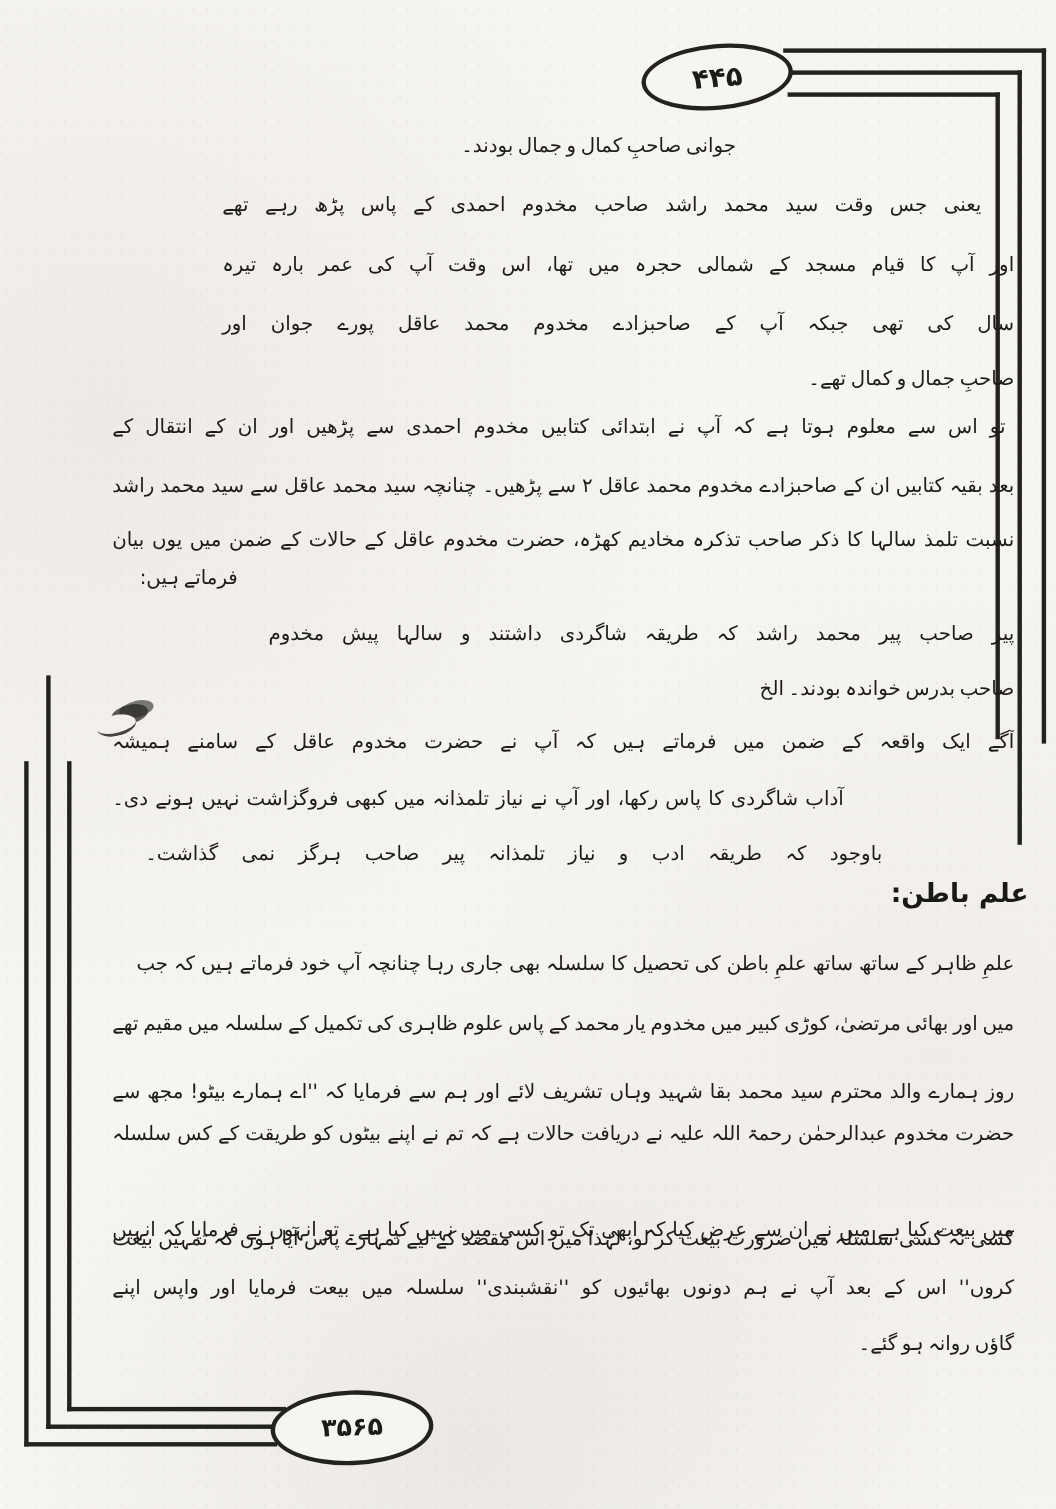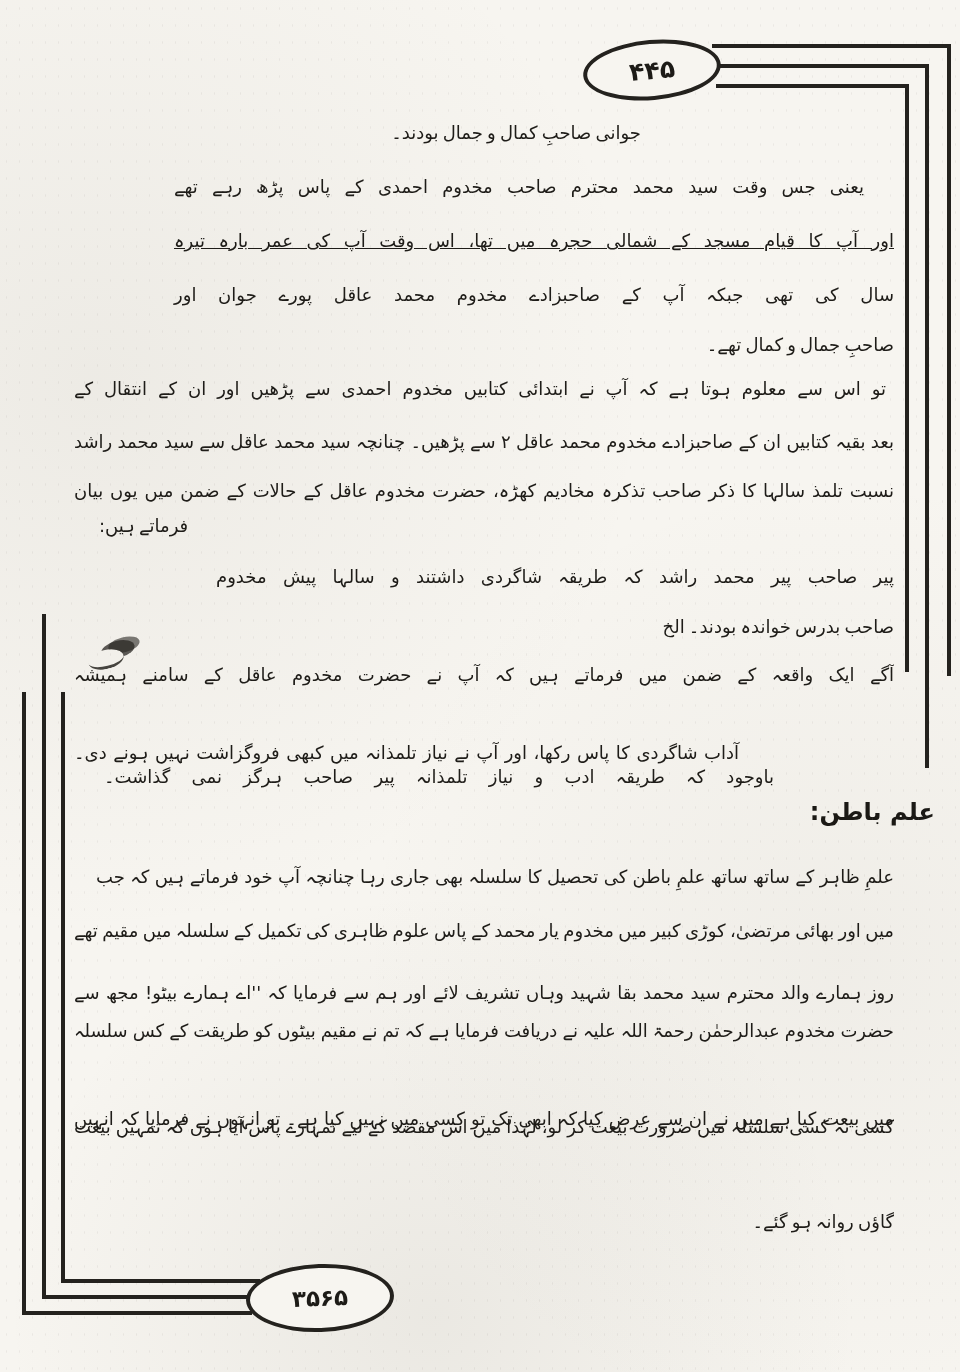--- a/index.html
+++ b/index.html
@@ -33,44 +33,44 @@
   
   .oval{
     position:absolute;background:#f7f5f0;border:4px solid #24221e;border-radius:50%;
     display:flex;align-items:center;justify-content:center;
     font-weight:700;letter-spacing:5px;color:#1d1b17;
   }
   .oval.top{left:583px;top:40px;width:130px;height:52px;font-size:25px;transform:rotate(-5deg);}
   .oval.bottom{left:246px;top:1264px;width:140px;height:60px;font-size:23px;transform:rotate(-2deg);}
   
   .text{
-    position:absolute;left:74px;top:0;width:820px;height:1372px;
+    position:absolute;left:102px;top:0;width:820px;height:1372px;
     direction:rtl;font-size:18px;color:#1e1c18;word-spacing:-1.5px;
   }
   .ln{
     position:absolute;width:100%;box-sizing:border-box;
     line-height:38px;height:42px;overflow:hidden;
   }
   .j{text-align:justify;text-align-last:justify;}
   .c{text-align:right;}
   .r{text-align:right;}
   .lft{text-align:left;}
   .l0 {top:114px;padding-left:170px;padding-right:253px;}
   .l1 {top:168px;padding:0 30px 0 100px;}
-  .l2 {top:222px;padding-left:100px;text-decoration:underline;}
+  .l2 {top:222px;padding-left:100px;}
   .l3 {top:276px;padding-left:100px;}
   .l4 {top:326px;padding-left:100px;}
   .l5 {top:370px;padding-right:8px;}
   .l6 {top:423px;}
   .l7 {top:472px;}
   .l8 {top:507px;padding-left:25px;}
   .l9 {top:558px;padding-left:142px;}
   .l10{top:608px;padding-left:70px;}
   .l11{top:656px;}
-  .l12{top:708px;padding-right:155px;margin-top:26px;}
+  .l12{top:708px;padding-right:155px;}
   .l13{top:758px;padding:0 120px 0 30px;}
   .l14{top:858px;padding-left:22px;}
   .l15{top:912px;}
   .l16{top:962px;margin-top:12px;}
   .l17{top:1012px;}
   .l18{top:1056px;margin-top:44px;}
   .l19{top:1108px;}
   .l20{top:1152px;}
   .l21{top:1203px;padding-left:55px;}
   .heading{
@@ -104,35 +104,36 @@
   <div class="oval bottom">
     <span>۳۵۶۵</span>
   </div>
 
   <div class="smudge"></div>
 
   <div class="heading">علم باطن:</div>
 
   <div class="text">
     <div class="ln l0 r">جوانی صاحبِ کمال و جمال بودند۔</div>
-    <div class="ln l1 j">یعنی جس وقت سید محمد محترم صاحب مخدوم احمدی کے پاس پڑھ رہے تھے</div>
+    <div class="ln l1 j">یعنی جس وقت سید محمد راشد صاحب مخدوم احمدی کے پاس پڑھ رہے تھے</div>
     <div class="ln l2 j">اور آپ کا قیام مسجد کے شمالی حجرہ میں تھا، اس وقت آپ کی عمر بارہ تیرہ</div>
     <div class="ln l3 j">سال کی تھی جبکہ آپ کے صاحبزادے مخدوم محمد عاقل پورے جوان اور</div>
     <div class="ln l4 c">صاحبِ جمال و کمال تھے۔</div>
     <div class="ln l5 j">تو اس سے معلوم ہوتا ہے کہ آپ نے ابتدائی کتابیں مخدوم احمدی سے پڑھیں اور ان کے انتقال کے</div>
     <div class="ln l6 j">بعد بقیہ کتابیں ان کے صاحبزادے مخدوم محمد عاقل ۲ سے پڑھیں۔ چنانچہ سید محمد عاقل سے سید محمد راشد کی</div>
     <div class="ln l7 j">نسبت تلمذ سالہا کا ذکر صاحب تذکرہ مخادیم کھڑہ، حضرت مخدوم عاقل کے حالات کے ضمن میں یوں بیان</div>
     <div class="ln l8 lft">فرماتے ہیں:</div>
     <div class="ln l10 c">صاحب بدرس خواندہ بودند۔ الخ</div>
     <div class="ln l9 j">پیر صاحب پیر محمد راشد کہ طریقہ شاگردی داشتند و سالہا پیش مخدوم</div>
     <div class="ln l11 j">آگے ایک واقعہ کے ضمن میں فرماتے ہیں کہ آپ نے حضرت مخدوم عاقل کے سامنے ہمیشہ</div>
     <div class="ln l12 j">آداب شاگردی کا پاس رکھا، اور آپ نے نیاز تلمذانہ میں کبھی فروگزاشت نہیں ہونے دی۔</div>
     <div class="ln l13 j">باوجود کہ طریقہ ادب و نیاز تلمذانہ پیر صاحب ہرگز نمی گذاشت۔</div>
     <div class="ln l14 j">علمِ ظاہر کے ساتھ ساتھ علمِ باطن کی تحصیل کا سلسلہ بھی جاری رہا چنانچہ آپ خود فرماتے ہیں کہ جب</div>
     <div class="ln l15 j">میں اور بھائی مرتضیٰ، کوڑی کبیر میں مخدوم یار محمد کے پاس علوم ظاہری کی تکمیل کے سلسلہ میں مقیم تھے تو ایک</div>
     <div class="ln l16 j">روز ہمارے والد محترم سید محمد بقا شہید وہاں تشریف لائے اور ہم سے فرمایا کہ ''اے ہمارے بیٹو! مجھ سے</div>
-    <div class="ln l17 j">حضرت مخدوم عبدالرحمٰن رحمۃ اللہ علیہ نے دریافت فرمایا ہے کہ تم نے مقیم بیٹوں کو طریقت کے کس سلسلہ</div>
+    <div class="ln l17 j">حضرت مخدوم عبدالرحمٰن رحمۃ اللہ علیہ نے دریافت حالات ہے کہ تم نے اپنے بیٹوں کو طریقت کے کس سلسلہ</div>
     <div class="ln l18 j">میں بیعت کیا ہے میں نے ان سے عرض کیا کہ ابھی تک تو کسی میں نہیں کیا ہے۔ تو انہوں نے فرمایا کہ انہیں</div>
     <div class="ln l19 j">کسی نہ کسی سلسلہ میں ضرورت بیعت کر لو، لہٰذا میں اس مقصد کے لیے تمہارے پاس آیا ہوں کہ تمہیں بیعت</div>
+    <div class="ln l20 j">کروں'' اس کے بعد آپ نے ہم دونوں بھائیوں کو ''نقشبندی'' سلسلہ میں بیعت فرمایا اور واپس اپنے</div>
     <div class="ln l21 c">گاؤں روانہ ہو گئے۔</div>
   </div>
 
 </div>
 
 </body></html>

